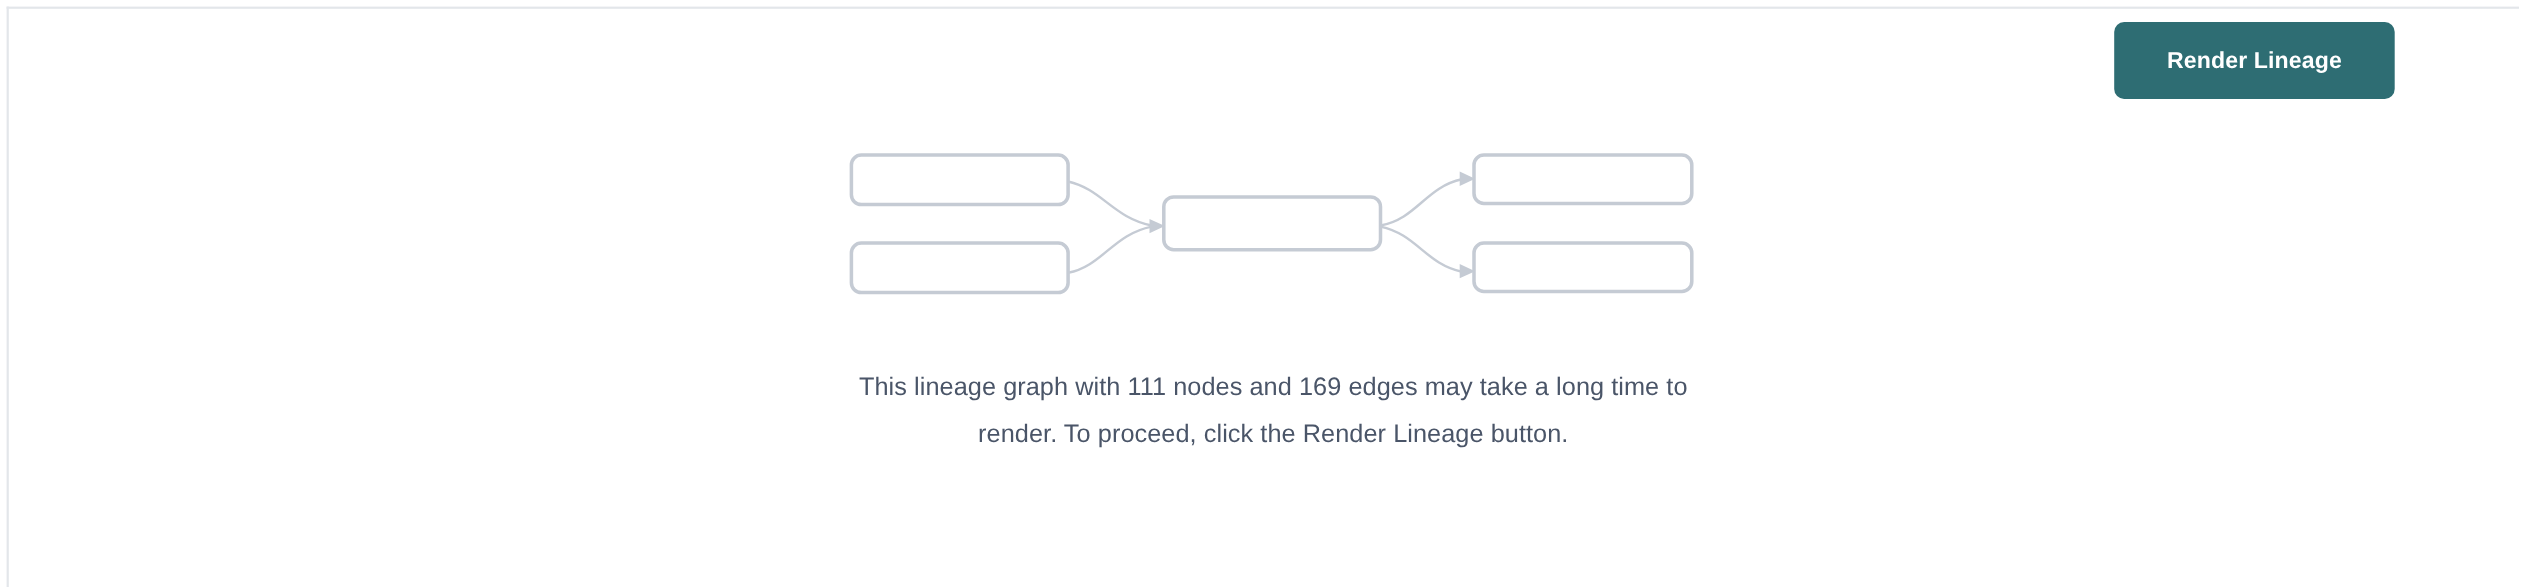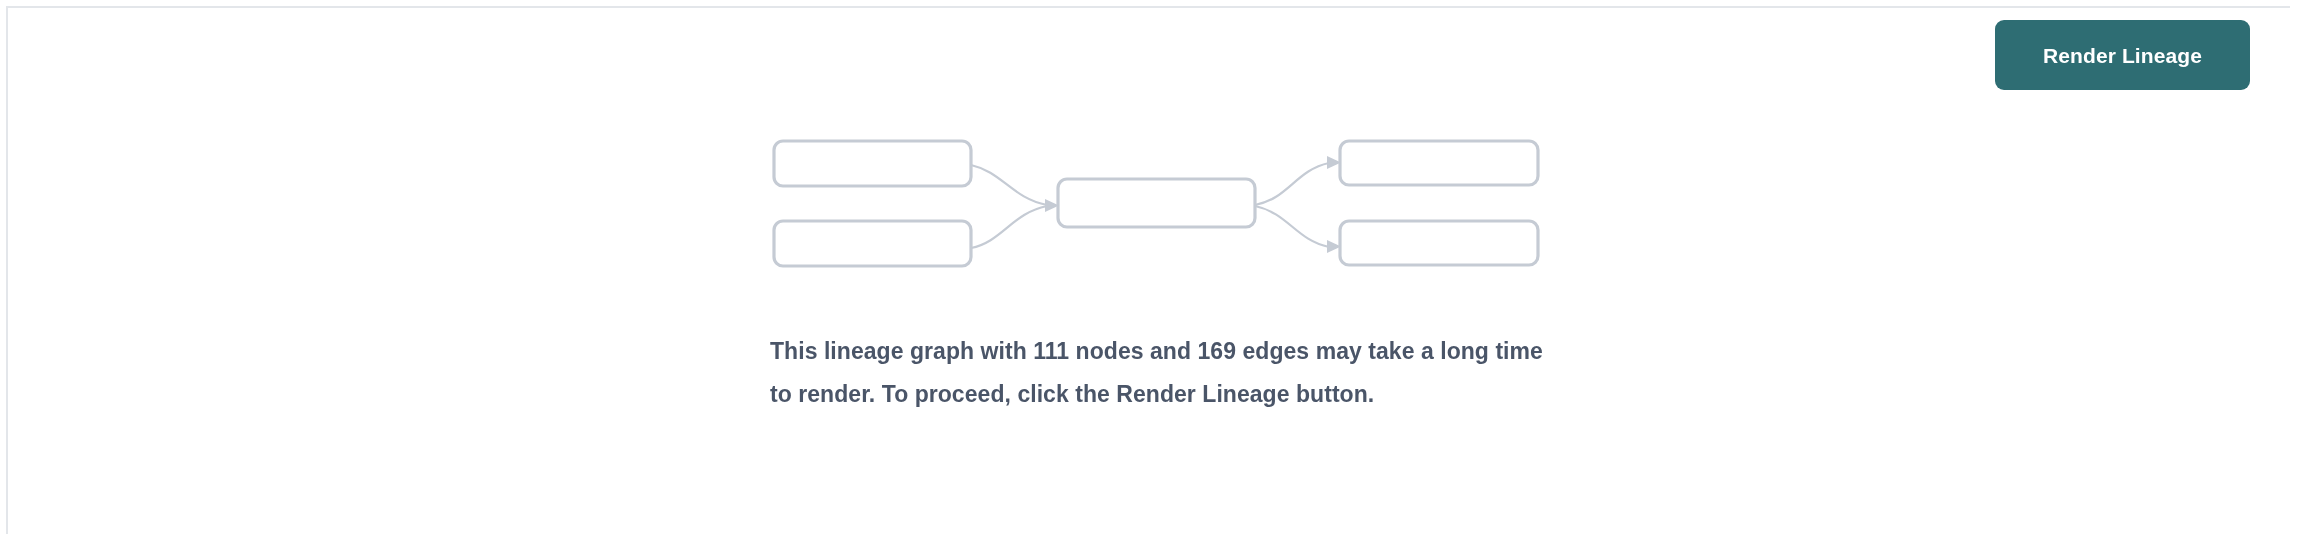--- a/index.html
+++ b/index.html
@@ -34,21 +34,21 @@
     left:6px;
     top:6px;
     width:2px;
     height:528px;
     background:#E3E6EA;
   }
 
   
   .render-btn {
     position:absolute;
-    left:1995px;
+    left:1922px;
     top:20px;
     width:255px;
     height:70px;
     background:#2E6D73;
     color:#ffffff;
     border:none;
     border-radius:9px;
     font-family:"Liberation Sans", sans-serif;
     font-size:21px;
     font-weight:bold;
@@ -87,24 +87,24 @@
   .ph-arrowhead {
     fill:#C5CBD4;
   }
 
   
   .message {
     position:absolute;
     left:770px;
     top:330px;
     width:775px;
-    text-align:left;
+    text-align:center;
     font-family:"Liberation Sans", sans-serif;
     font-size:23px;
-    font-weight:bold;
+    font-weight:normal;
     line-height:43px;
     color:#4A5568;
     letter-spacing:0.05px;
   }
 </style>
 </head>
 <body>
 
 <div id="app">
 

